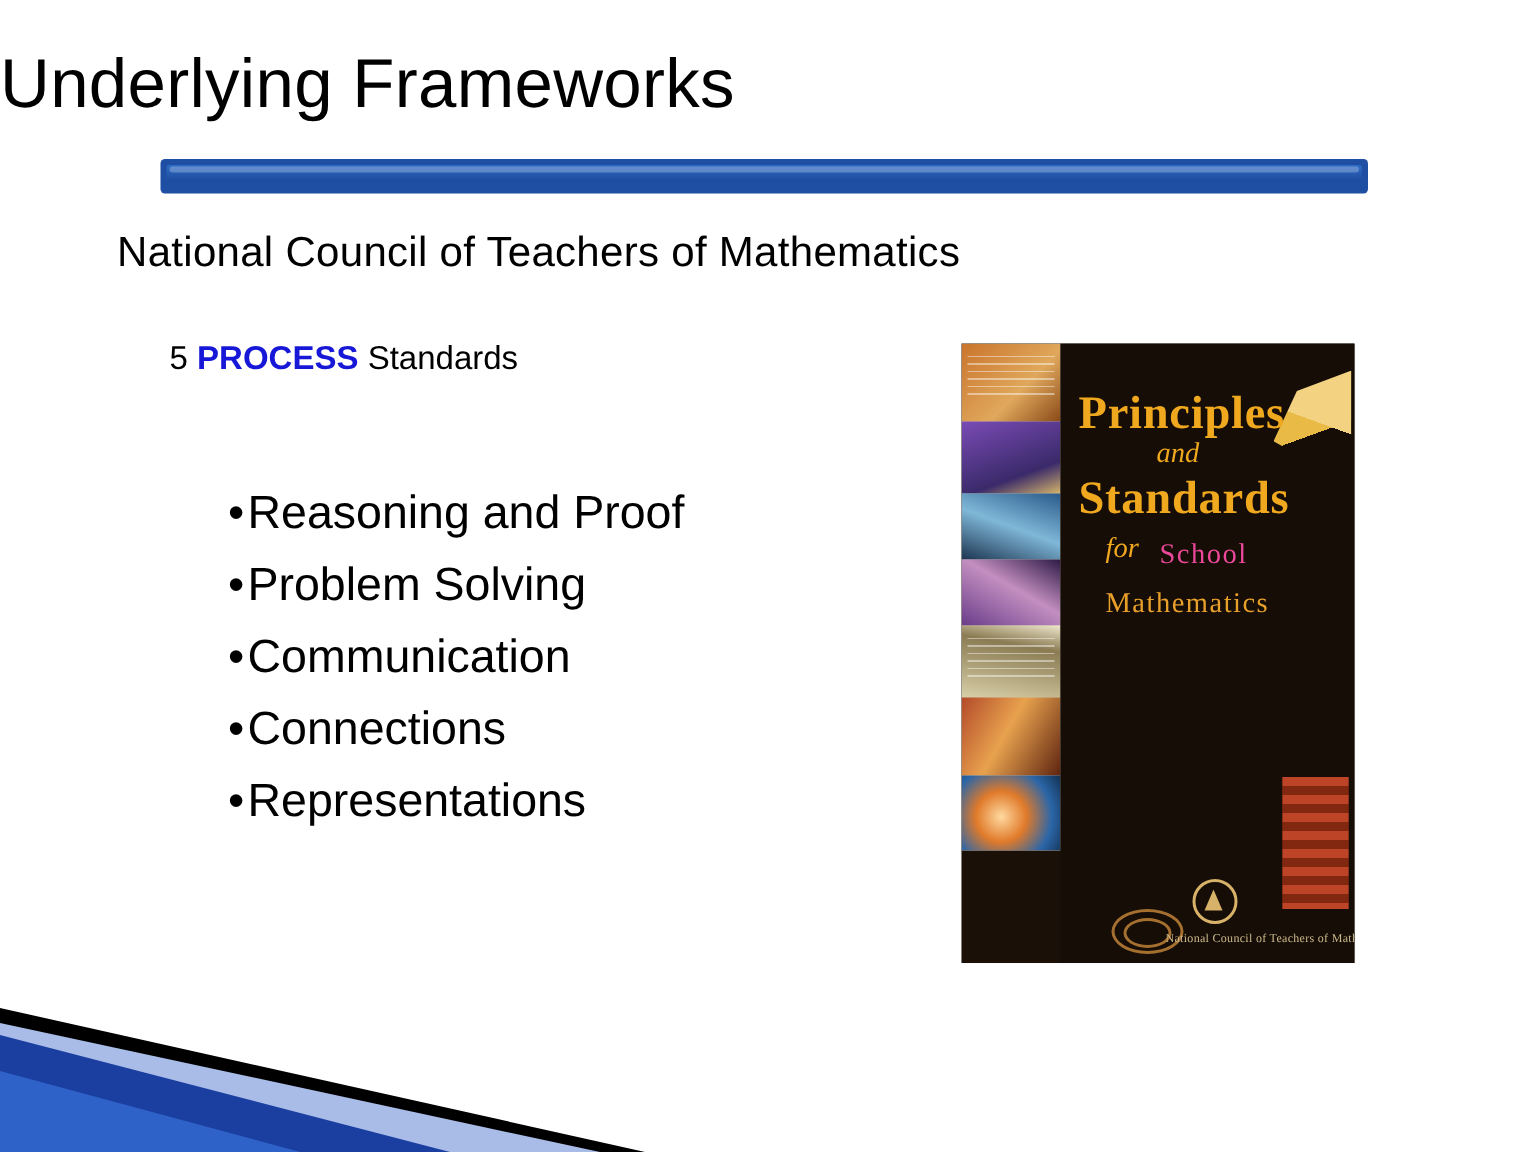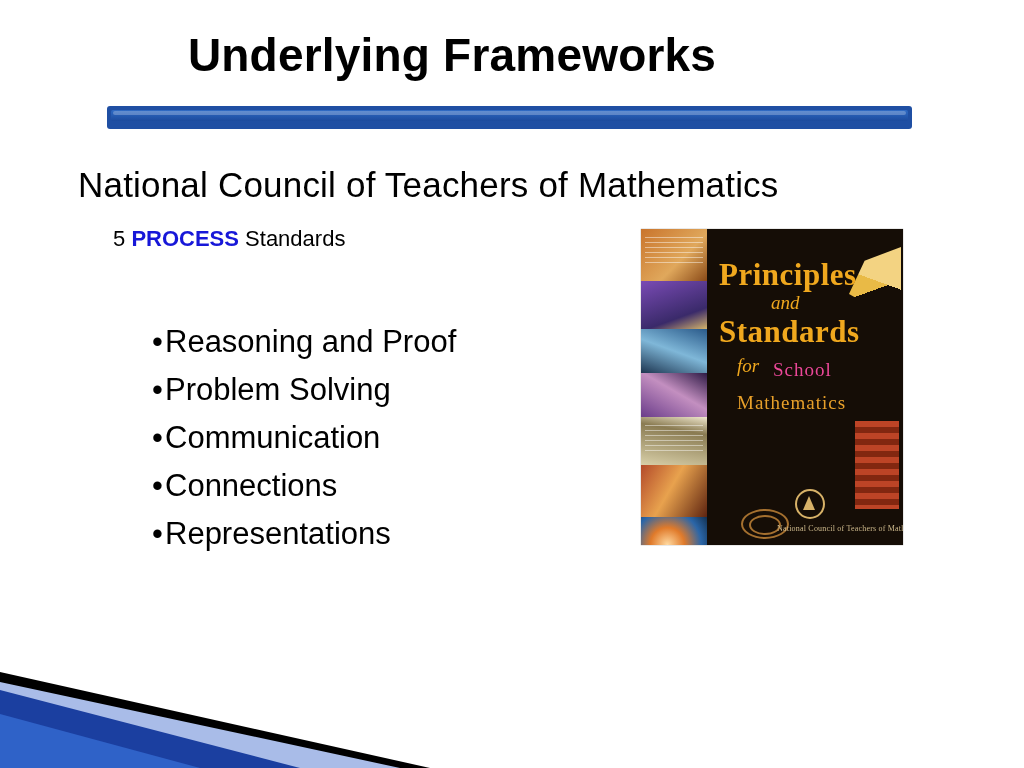--- a/index.html
+++ b/index.html
@@ -22,23 +22,23 @@
     background: #ffffff;
     overflow: hidden;
   }
 
   
   .title {
     position: absolute;
     top: 28px;
     left: 0;
     width: 904px;
-    text-align: center;
+    text-align: left;
     font-size: 46px;
-    font-weight: bold;
+    font-weight: normal;
     color: #000000;
     letter-spacing: 0.2px;
   }
 
   
   .bar-wrap {
     position: absolute;
     top: 106px;
     left: 107px;
     width: 805px;
@@ -68,24 +68,23 @@
     background: rgba(255,255,255,0.25);
     border-radius: 2px;
   }
 
   
   .subtitle {
     position: absolute;
     top: 152px;
     left: 78px;
     width: 880px;
-    font-size: 35px;
+    font-size: 28px;
     color: #000000;
     letter-spacing: 0.2px;
-    margin-top: 13px;
   }
 
   
   .process-line {
     position: absolute;
     top: 226px;
     left: 113px;
     font-size: 22px;
     color: #000000;
     white-space: nowrap;
@@ -112,21 +111,21 @@
     display: inline-block;
     width: 13px;
   }
 
   
   .book {
     position: absolute;
     left: 641px;
     top: 229px;
     width: 262px;
-    height: 316px;
+    height: 413px;
     background: #1a1008;
     overflow: hidden;
     box-shadow: 0 0 1px rgba(0,0,0,0.5);
   }
   .book-left-strip {
     position: absolute;
     left: 0;
     top: 0;
     width: 66px;
     height: 338px;

